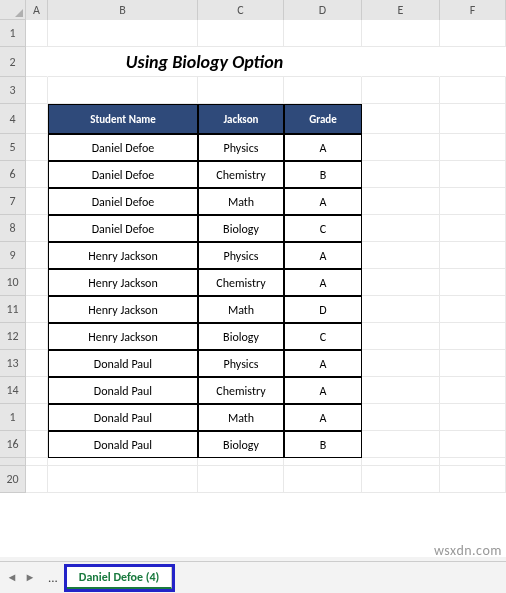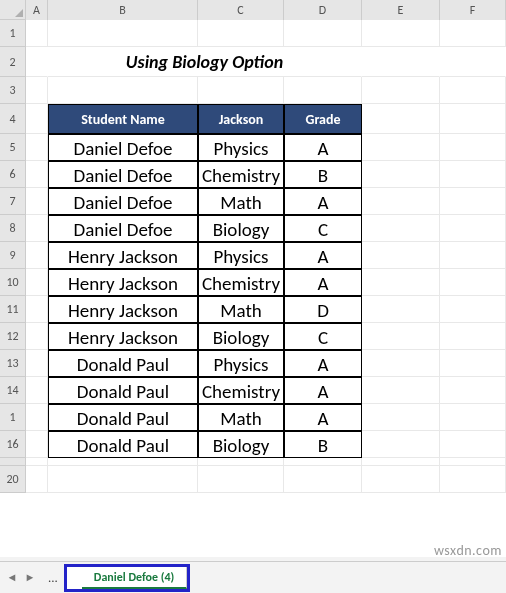--- a/index.html
+++ b/index.html
@@ -84,28 +84,28 @@
       text-align: center;
       line-height: 30px;
     }
     .th {
       background: #2f4a7a;
       color: #fff;
       font-weight: bold;
       text-align: center;
       border: 1px solid #000;
       line-height: 27px;
-      font-size: 14px;
+      font-size: 11px;
     }
     .td {
       background: #fff;
       border: 1px solid #000;
       text-align: center;
       line-height: 27px;
-      font-size: 19px;
+      font-size: 12px;
     }
     .row.header-row { height: 30px; }
     .row.header-row .row-h { line-height: 30px; }
     .row.header-row .th { line-height: 30px; }
     .row.title-row { height: 30px; }
     .row.title-row .row-h { line-height: 30px; }
     .row.thin { height: 8px; }
     .row.thin .row-h { line-height: 8px; font-size: 9px; }
     .row.thin .cell { line-height: 8px; }
     
@@ -149,21 +149,20 @@
     .tab {
       padding: 0 12px;
       font-size: 12px;
       line-height: 22px;
       color: #444;
       border-right: 1px solid #ccc;
       background: #fff;
       cursor: pointer;
       display: flex;
       align-items: center;
-      margin-left: 15px;
     }
     .tab.active {
       color: #1a7a3f;
       font-weight: bold;
       border-bottom: 2px solid #1a7a3f;
       background: #fff;
     }
     .watermark {
       position: absolute;
       bottom: 34px;

